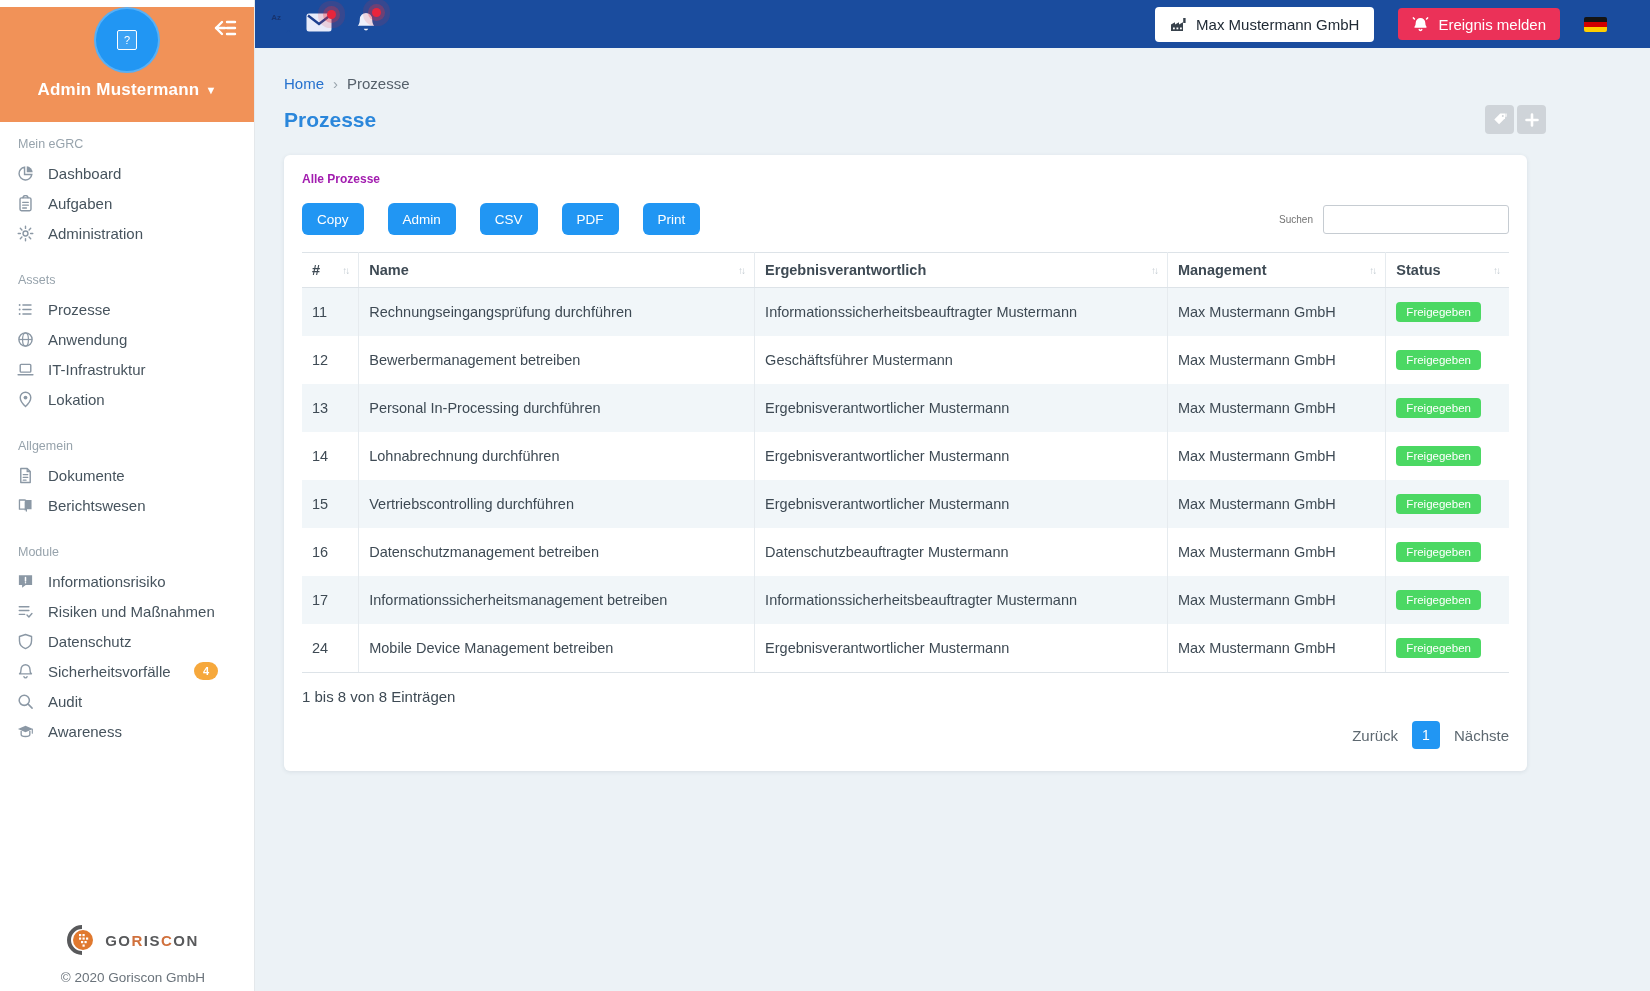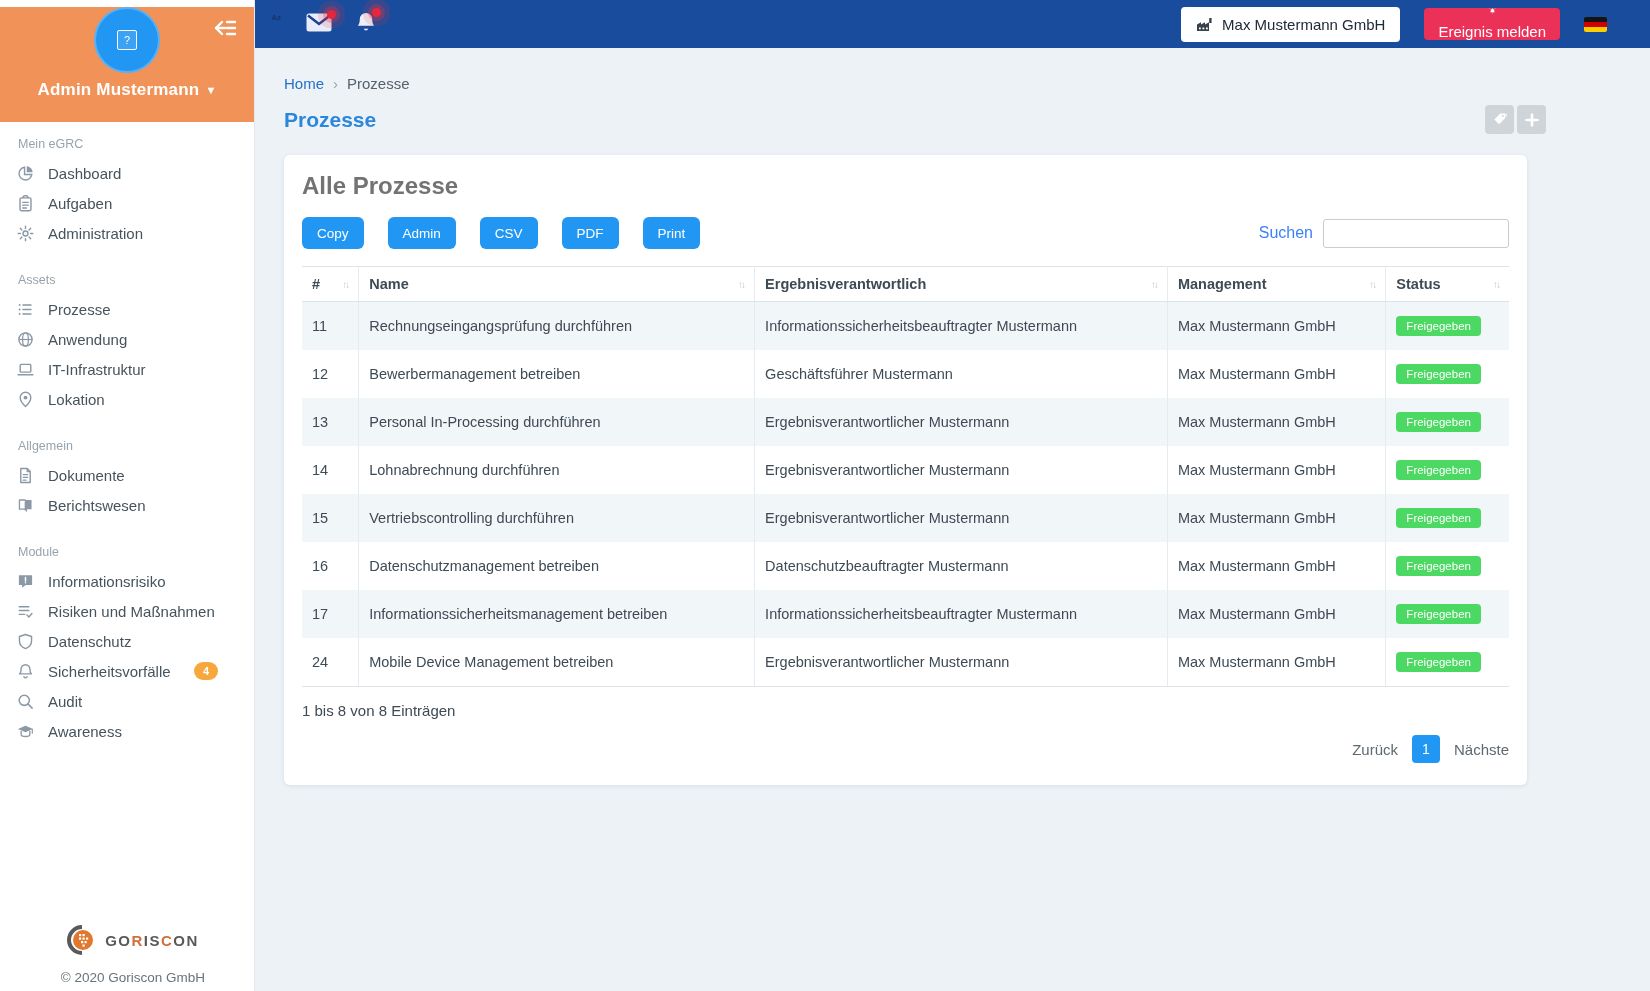--- a/index.html
+++ b/index.html
@@ -43,43 +43,43 @@
                 clip-path:polygon(0 0,100% 0,100% 100%,50% 68%,0 100%); }
   .dict-az { position:absolute; right:2px; bottom:2px; font-size:8px; font-weight:700; color:#17336E; }
   .red-dot { position:absolute; top:-3px; right:-4px; width:9px; height:9px; background:#E8253C; border-radius:50%;
              box-shadow:0 0 0 4px rgba(235,50,60,.30), 0 0 0 9px rgba(235,50,60,.14); }
   .nav-right { margin-left:auto; display:flex; align-items:center; gap:24px; }
   .company-btn { background:#fff; border:none; border-radius:4px; height:35px; padding:0 15px; font-size:15px;
                  color:#212B36; display:flex; align-items:center; gap:9px; cursor:pointer;
                  font-family:"Liberation Sans", sans-serif; }
   .report-btn { background:#EB3158; border:none; border-radius:4px; height:32px; padding:0 14px; font-size:15px;
                 color:#fff; display:flex; align-items:center; gap:9px; cursor:pointer;
-                font-family:"Liberation Sans", sans-serif;flex-direction:column; }
+                font-family:"Liberation Sans", sans-serif; }
   .flag { width:23px; height:15px; display:flex; flex-direction:column; border-radius:2px; overflow:hidden; cursor:pointer; }
   .flag div { flex:1; } .flag .f1{background:#141414;} .flag .f2{background:#D00000;} .flag .f3{background:#FFCE00;}
 
   
   .content { position:absolute; left:255px; top:48px; right:0; bottom:0; padding:27px 0 0 29px; }
   .breadcrumb { font-size:15px; color:#56616B; display:flex; align-items:center; gap:9px; }
   .breadcrumb .home-link { color:#2571CE; text-decoration:none; cursor:pointer; }
   .breadcrumb .sep { color:#9AA5AD; font-size:15px; }
   .title-row { width:1262px; display:flex; align-items:center; justify-content:space-between; margin-top:13px; }
   .page-title { font-size:21px; font-weight:700; color:#2B87DB; }
   .title-actions { display:flex; gap:3px; }
   .sq-btn { width:29px; height:29px; background:#CFD4D9; border:none; border-radius:4px; color:#fff;
             display:flex; align-items:center; justify-content:center; cursor:pointer; }
 
   .card { width:1243px; margin-top:21px; background:#fff; border-radius:6px;
           box-shadow:0 1px 4px rgba(40,60,80,.10); padding:17px 18px 22px; }
-  .card-title { font-size:24px; color:#737373; }
+  .card-title { font-size:12px; color:#a21caf; }
   .toolbar-row { display:flex; align-items:center; margin-top:17px; }
   .btn-primary { background:#2196F3; color:#fff; border:none; border-radius:6px; height:32px; padding:0 15px;
                  font-size:13.5px; margin-right:24px; cursor:pointer; font-family:"Liberation Sans", sans-serif; }
   .search-wrap { margin-left:auto; display:flex; align-items:center; gap:10px; }
-  .search-label { font-size:16px; color:#3b82f6; }
+  .search-label { font-size:10px; color:#737373; }
   .search-input { width:186px; height:29px; border:1px solid #C6CCD2; border-radius:3px; padding:0 8px;
                   font-size:14px; font-family:"Liberation Sans", sans-serif; color:#3E4A54; }
 
   table { width:100%; border-collapse:collapse; margin-top:17px; }
   thead th { text-align:left; font-size:14.5px; font-weight:700; color:#3E4A54; padding:9px 10px;
              border-top:1px solid #DDE3E8; border-bottom:1px solid #DDE3E8; cursor:pointer; }
   th .th-inner { display:flex; align-items:center; justify-content:space-between; }
   .sort-glyph { font-size:10px; color:#C2CAD1; letter-spacing:-2px; margin-left:6px; }
   tbody td { font-size:14.5px; color:#3E4A54; padding:14px 10px; }
   tbody tr:nth-child(odd) { background:#F1F6F9; }

